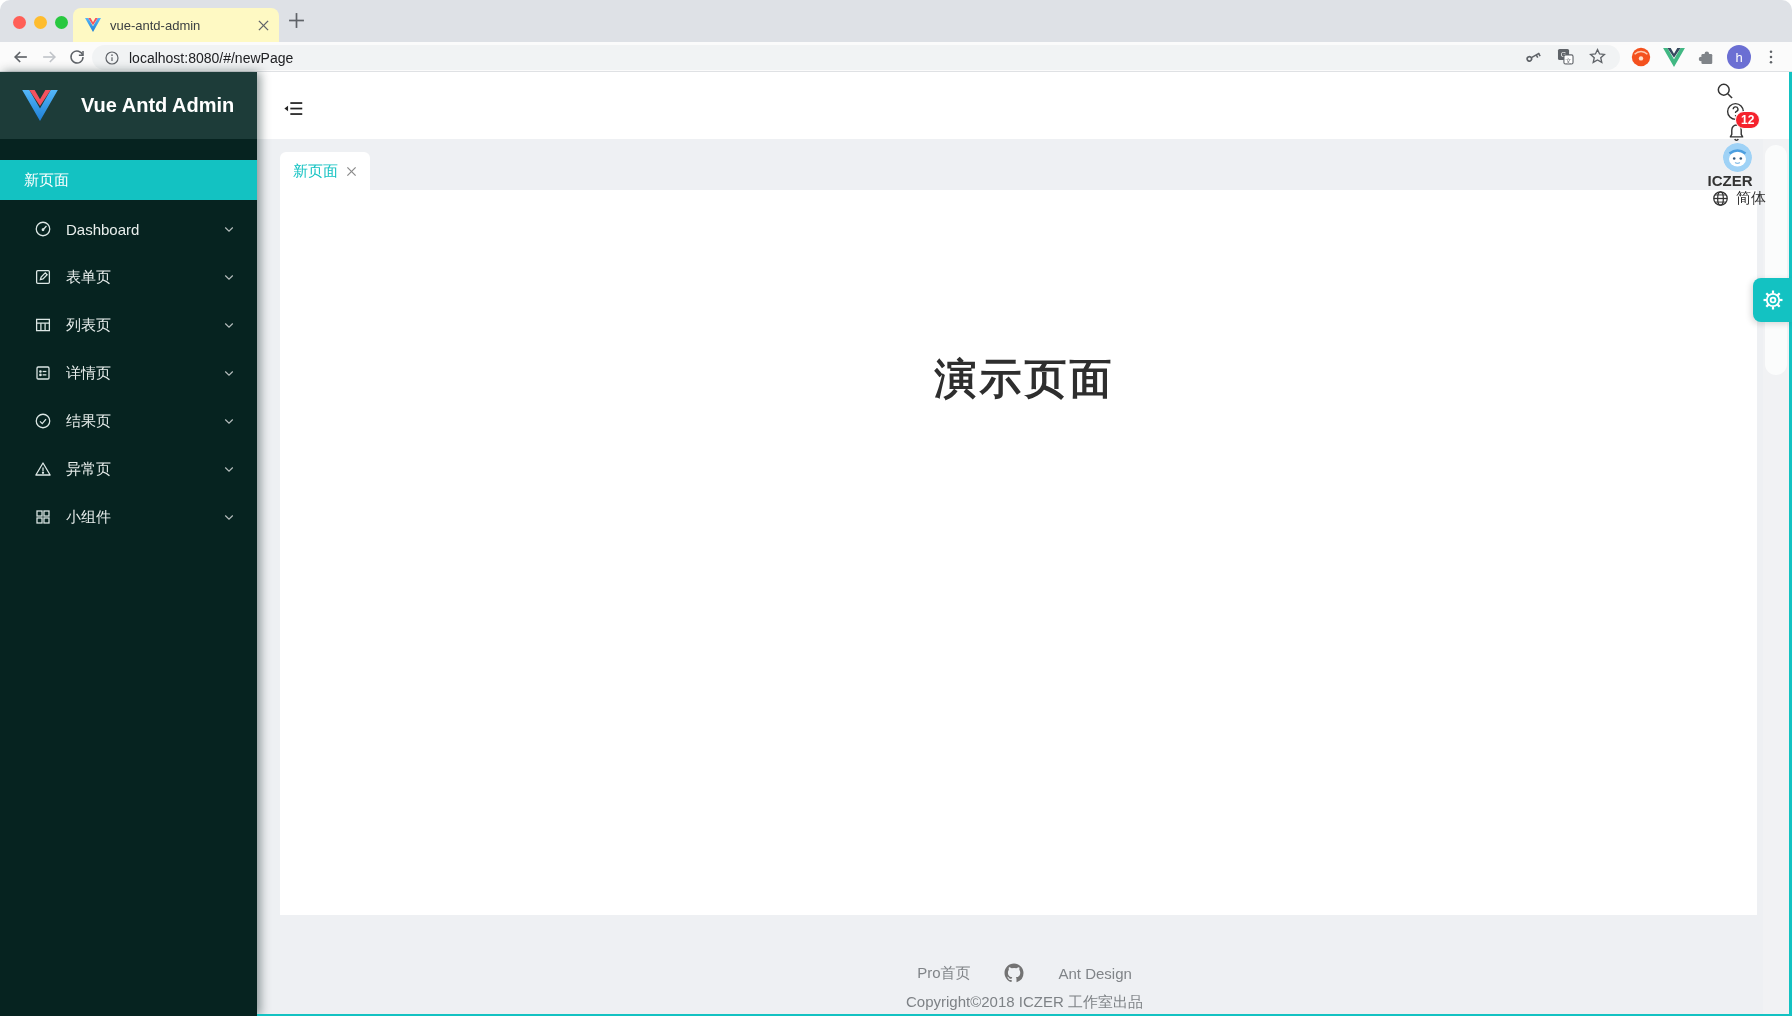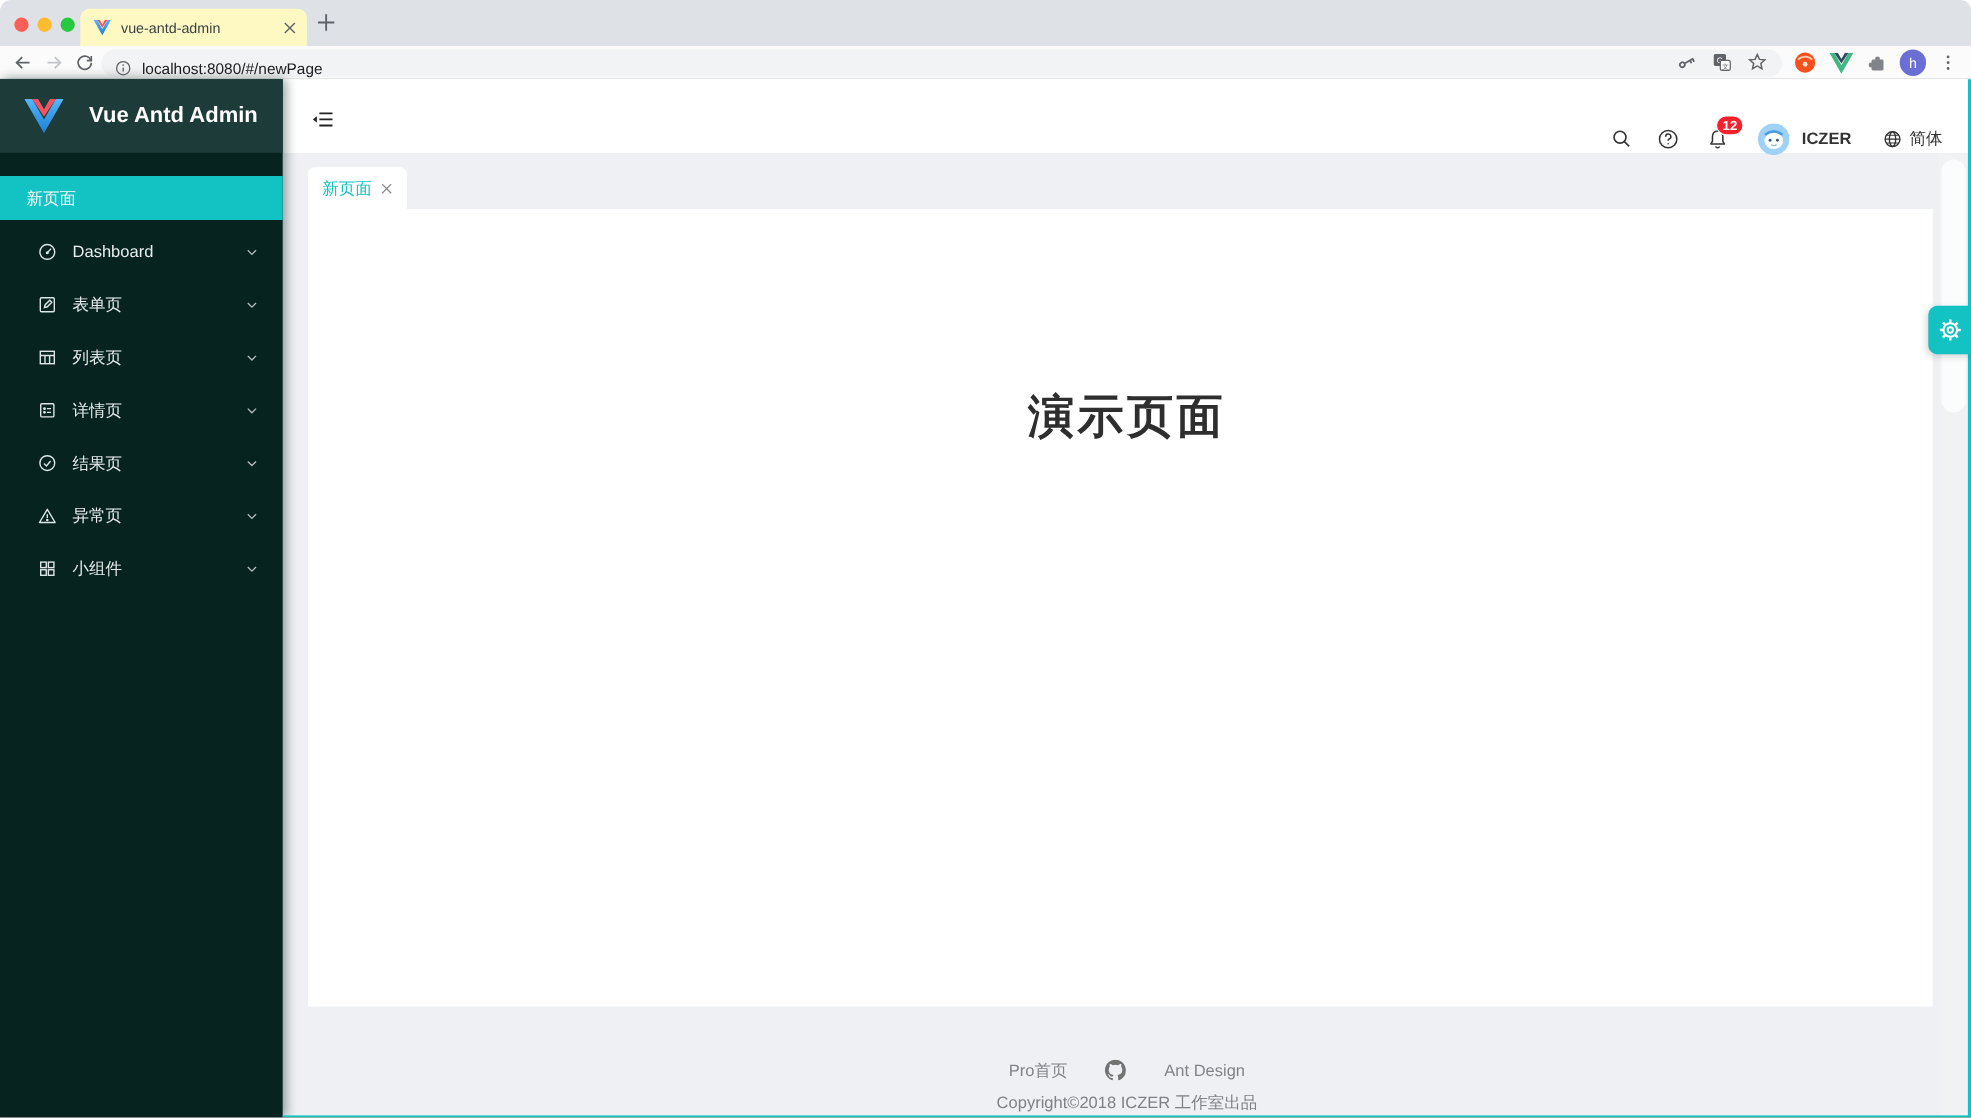--- a/index.html
+++ b/index.html
@@ -9,41 +9,41 @@
   
   .tabstrip { position:absolute; top:0; left:0; right:0; height:42px; background:#dee1e6; border-radius:10px 10px 0 0; }
   .traffic { position:absolute; top:16px; left:13px; display:flex; gap:8px; }
   .dot { width:13px; height:13px; border-radius:50%; }
   .dot.red{ background:#ff5f57; } .dot.yellow{ background:#febc2e; } .dot.green{ background:#28c840; }
   .browser-tab { position:absolute; left:73px; top:8px; width:206px; height:34px; background:#fef9c3; border-radius:8px 8px 0 0; display:flex; align-items:center; padding:0 10px 0 12px; }
   .browser-tab .title { flex:1; font-size:13px; color:#3c4043; margin-left:9px; white-space:nowrap; overflow:hidden; }
   .newtab { position:absolute; left:288px; top:12px; color:#5f6368; }
   .toolbar { position:absolute; top:42px; left:0; right:0; height:30px; background:#fbfbfb; border-bottom:1px solid #dfe1e4; }
   .navbtn { position:absolute; top:4px; width:22px; height:22px; display:flex; align-items:center; justify-content:center; }
-  .omnibox { position:absolute; left:92px; top:3px; width:1528px; height:25px; border-radius:13px; background:#f1f3f4; display:flex; align-items:flex-end; padding-left:12px; }
+  .omnibox { position:absolute; left:92px; top:3px; width:1528px; height:25px; border-radius:13px; background:#f1f3f4; display:flex; align-items:center; padding-left:12px; }
   .omnibox .url { font-size:14px; color:#202124; margin-left:9px; }
   .omni-icons { position:absolute; top:5px; display:flex; align-items:center; gap:13px; left:1524px; }
   .ext-icons { position:absolute; top:3px; left:1630px; display:flex; align-items:center; gap:11px; }
   .profile-chip { width:24px; height:24px; border-radius:50%; background:#6b6fd3; color:#fff; font-size:13px; display:flex; align-items:center; justify-content:center; }
 
   
   .sidebar { position:absolute; top:72px; left:0; width:257px; bottom:0; background:#062320; box-shadow:3px 0 10px rgba(0,25,25,.45); z-index:3; }
   .logo-bar { height:67px; background:#1d3c39; display:flex; align-items:center; padding-left:22px; }
   .logo-bar .logo-title { color:#fff; font-size:20px; font-weight:bold; margin-left:23px; white-space:nowrap; }
   .sel-item { position:absolute; top:88px; left:0; right:0; height:40px; background:#13c2c2; color:#fff; font-size:15px; display:flex; align-items:center; padding-left:24px; }
   .menu { position:absolute; top:133px; left:0; right:0; }
   .menu-item { height:48px; display:flex; align-items:center; padding:0 22px 0 34px; color:#e8eeec; cursor:pointer; }
   .menu-item .mi-icon { width:18px; height:18px; color:#dcе7e5; color:#dce7e5; flex:none; }
   .menu-item .mi-label { font-size:15px; margin-left:14px; }
   .menu-item .mi-caret { margin-left:auto; color:rgba(255,255,255,.7); }
 
   
   .app-header { position:absolute; top:72px; left:257px; right:0; height:67px; background:#fff; z-index:2; }
   .collapse-btn { position:absolute; left:26px; top:26px; width:22px; height:22px; color:#222; cursor:pointer; }
-  .hdr-right { position:absolute; right:26px; top:16px; height:67px; display:flex; align-items:center; padding-top:9px; }
+  .hdr-right { position:absolute; right:26px; top:0; height:67px; display:flex; align-items:center; padding-top:9px;flex-direction:column; }
   .hdr-ic { color:#333; display:flex; align-items:center; justify-content:center; cursor:pointer; }
   .bell-wrap { position:relative; margin-left:24px; }
   .badge { position:absolute; top:-11px; left:9px; background:#f5222d; color:#fff; font-size:12px; line-height:16px; padding:0 5px; border-radius:9px; border:1px solid #fff; font-weight:bold; }
   .avatar { width:29px; height:29px; border-radius:50%; margin-left:26px; overflow:hidden; flex:none; cursor:pointer; }
   .uname { font-size:15px; font-weight:bold; color:#333; margin-left:11px; cursor:pointer; }
   .lang { display:flex; align-items:center; margin-left:28px; cursor:pointer; }
   .lang .lang-label { font-size:15px; color:#333; margin-left:6px; }
 
   
   .main { position:absolute; top:139px; left:257px; right:0; bottom:0; background:#eef0f3; }

